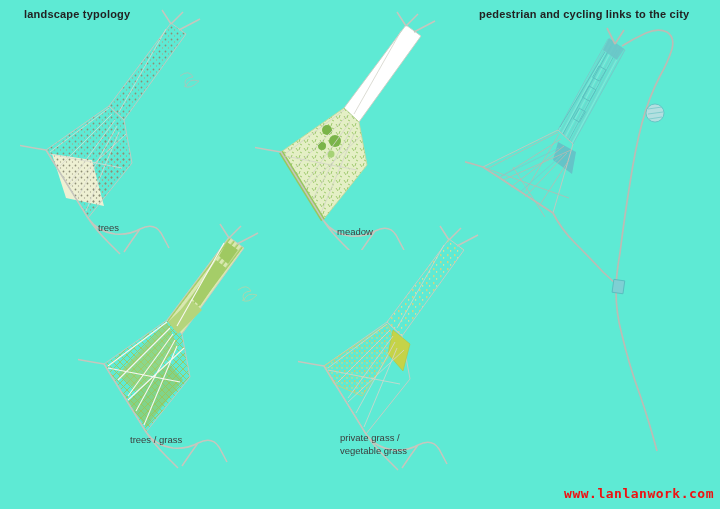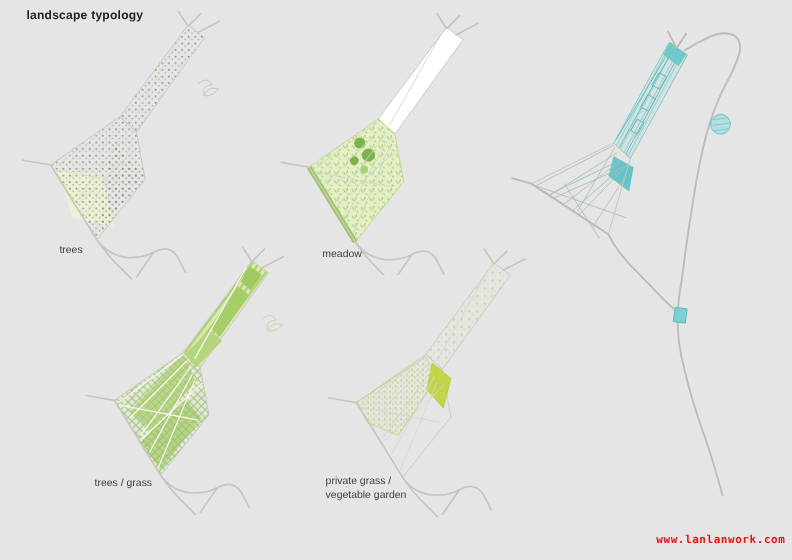--- a/index.html
+++ b/index.html
@@ -1,32 +1,33 @@
 <!DOCTYPE html>
 <html><head>
 <meta charset="utf-8">
 <style>
   html,body{margin:0;padding:0;}
   .board{
-    position:relative;width:720px;height:509px;background:#e5e5e5;
+    position:relative;width:720px;height:509px;background:#5eead4;
     overflow:hidden;font-family:"Liberation Sans",sans-serif;
   }
   .title{
     position:absolute;font-size:11px;font-weight:bold;color:#222;
     letter-spacing:.2px;white-space:nowrap;
   }
   .map{position:absolute;}
   .map-label{
     position:absolute;font-size:9.5px;color:#3d3d3d;line-height:13px;
     white-space:nowrap;
+    margin-left:44px;
   }
   .watermark{
     position:absolute;top:486px;right:6px;
     font-family:"DejaVu Sans Mono","Liberation Mono",monospace;
-    font-size:10px;font-weight:bold;letter-spacing:.5px;
+    font-size:13px;font-weight:bold;letter-spacing:.5px;
   }
 </style>
 </head>
 <body>
 
 <div class="board">
 
   <svg width="0" height="0" style="position:absolute" aria-hidden="true">
     <defs>
       <path id="site-corridor" d="M151,15 L166,26 L104,112 L89,98 Z"></path>
@@ -34,20 +35,21 @@
       <path id="site-roads" fill="none" d="M151,16 L142,2 M151,16 L163,4 M159,22 L180,11
         M-8,136 Q8,139 26,142 L68,210 Q78,224 95,226 Q110,227 120,221 Q134,214 141,225 L149,240
         M68,210 Q76,222 88,234 L100,246 M120,221 Q112,232 104,244"></path>
       <path id="site-inner" fill="none" d="M146,21 L99,104 M89,100 L30,144 M92,106 L40,158
         M95,112 L50,174 M97,118 L58,189 M99,124 L66,203 M30,146 L102,160 M50,178 L106,126"></path>
       <path id="site-scribble" fill="none" d="M160,68 q9,-7 13,1 q-11,1 -7,9 q3,-8 13,-5 q-9,9 -15,5"></path>
     </defs>
   </svg>
 
   <div class="title" style="left:24px;top:8px">landscape typology</div>
+  <div class="title" style="left:479px;top:8px">pedestrian and cycling links to the city</div>
 
   <svg class="map" style="left:20px;top:8px" width="230" height="248" viewBox="0 0 230 248">
     <defs>
       <pattern id="t-dots" width="6" height="6" patternUnits="userSpaceOnUse">
         <circle cx="1.5" cy="1.5" r="0.9" fill="#8d8d75"></circle>
         <circle cx="4.5" cy="4" r="0.7" fill="#a5a58d"></circle>
       </pattern>
     </defs>
     <path d="M32,146 L72,152 L84,198 L46,190 Z" fill="#eef0d3"></path>
     <use href="#site-corridor" fill="url(#t-dots)" stroke="#c8c8bf" stroke-width="0.9"></use>
@@ -118,21 +120,21 @@
     </defs>
     <use href="#site-corridor" fill="url(#g-dots)" stroke="#ccccc2" stroke-width="0.9"></use>
     <use href="#site-fan" fill="none" stroke="#ccccc2" stroke-width="0.9"></use>
     <path d="M26,142 L89,100 L99,120 L64,172 L36,160 Z" fill="url(#g-dots2)" stroke="#c9d178" stroke-width="0.8"></path>
     <path d="M95,106 L112,120 L105,147 L90,130 Z" fill="#c5d348" stroke="#b4c43c" stroke-width="0.6"></path>
     <use href="#site-inner" stroke="#d6d6cc" stroke-width="0.8"></use>
     <use href="#site-roads" stroke="#c6c6bd" stroke-width="1.5"></use>
   </svg>
   <div class="map-label" style="left:296px;top:431px">
     <div>private grass /</div>
-    <div>vegetable garden</div>
+    <div>vegetable grass</div>
   </div>
 
   <svg class="map" style="left:465px;top:22px" width="255" height="440" viewBox="0 0 255 440">
     <defs>
       <pattern id="l-hatch" width="4.5" height="4.5" patternUnits="userSpaceOnUse" patternTransform="rotate(-62)">
         <line x1="0" y1="1" x2="4.5" y2="1" stroke="#79c8c7" stroke-width="0.9"></line>
         <line x1="0" y1="3" x2="4.5" y2="3" stroke="#a9dcdb" stroke-width="0.6"></line>
       </pattern>
     </defs>
 

